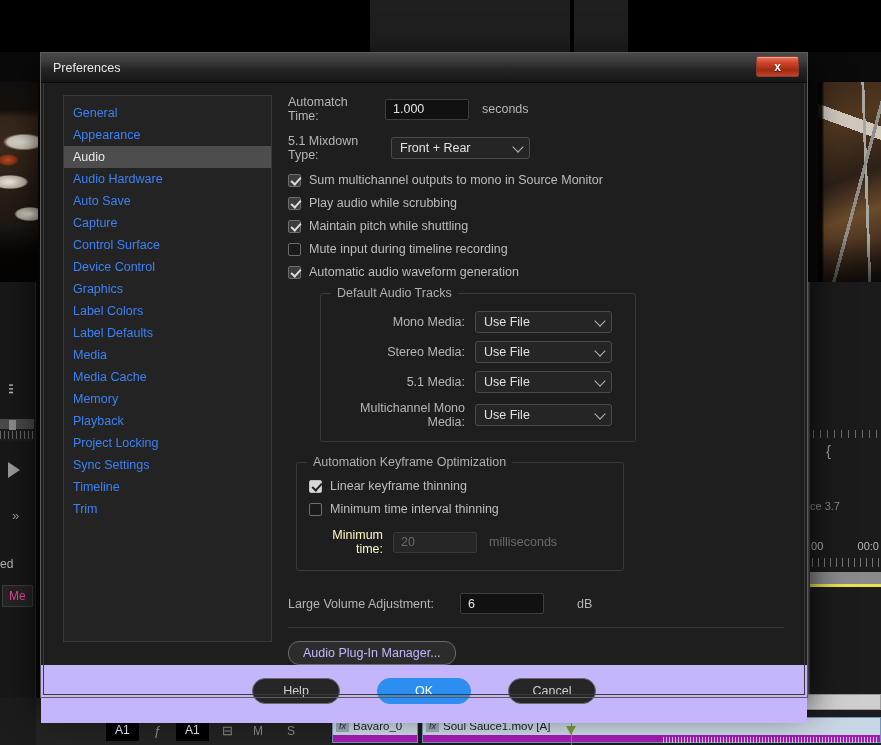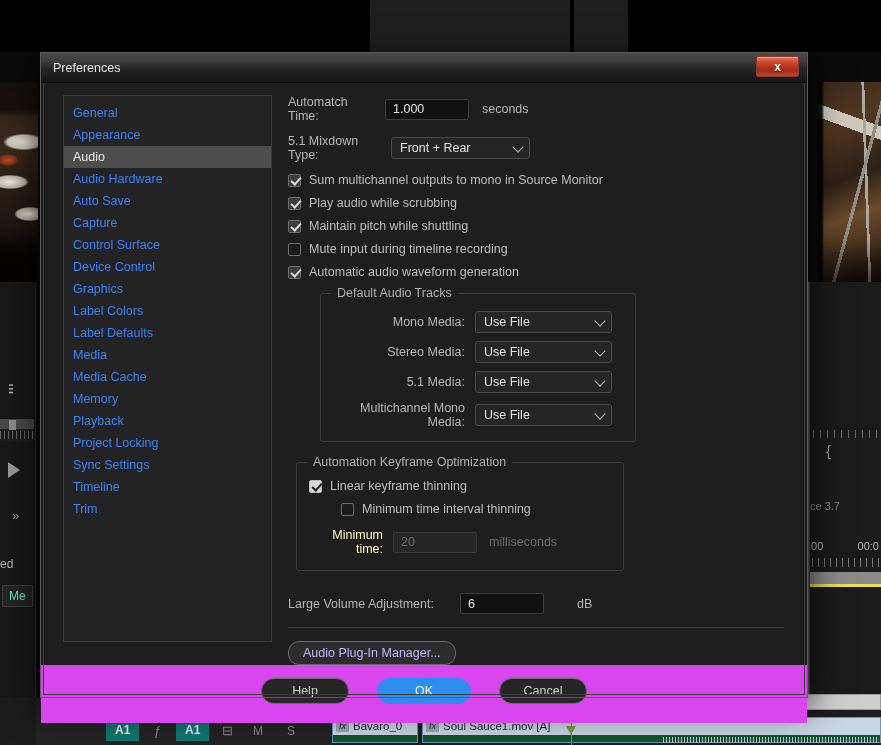--- a/index.html
+++ b/index.html
@@ -55,45 +55,45 @@
   .bg-strip-ruler { position:absolute; left:0; top:137px; width:34px; height:22px;
      background:linear-gradient(to bottom,#4a4a4a 0 45%, #1c1c1c 45% 100%); }
   .bg-strip-ruler .ticks{position:absolute;left:0;bottom:2px;width:34px;height:8px;
      background:repeating-linear-gradient(to right,#666 0 1px,transparent 1px 4px);}
   .bg-strip-ruler .handle{position:absolute;left:9px;top:1px;width:7px;height:10px;background:#8c8c8c;}
   .bg-play { position:absolute; left:8px; top:180px; width:0;height:0;
      border-left:12px solid #9a9a9a; border-top:8px solid transparent; border-bottom:8px solid transparent;}
   .bg-chev { position:absolute; left:12px; top:226px; color:#9a9a9a; font-size:13px; }
   .bg-text-ed { position:absolute; left:0px; top:275px; color:#b4b4b4; font-size:12px; }
   .bg-me-box { position:absolute; left:2px; top:303px; padding:3px 6px; border:1px solid #3c3c3c;
-     background:#242424; color:#5eead4; font-size:12px; }
+     background:#242424; color:#ec4899; font-size:12px; }
 
   .bg-rightcol { position:absolute; left:806px; top:282px; width:75px; height:430px; background:#1b1b1b; }
   .bg-right-sep { position:absolute; left:806px; top:282px; width:4px; height:430px;
      background:linear-gradient(to right,#3a3a3a,#6e6e6e,#3a3a3a); }
   .bg-braces { position:absolute; left:20px; top:160px; width:60px; color:#9a9a9a; font-size:15px;
      display:flex; justify-content:space-between; }
   .bg-seq { position:absolute; left:4px; top:218px; color:#8a8a8a; font-size:11px; }
   .bg-tc { position:absolute; left:0; top:258px; width:75px; color:#b9b9b9; font-size:11px;
      display:flex; justify-content:space-between; padding:0 2px; }
   .bg-rt-ticks { position:absolute; left:0; top:276px; width:75px; height:9px;
      background:repeating-linear-gradient(to right,#767676 0 1px,transparent 1px 6px); }
   .bg-rt-ticks2 { position:absolute; left:0; top:148px; width:75px; height:8px;
      background:repeating-linear-gradient(to right,#6b6b6b 0 1px,transparent 1px 7px); }
   .bg-gray-bar { position:absolute; left:0; top:290px; width:75px; height:12px; background:#8a8a8a; }
   .bg-yellow-bar { position:absolute; left:0; top:302px; width:75px; height:3px; background:#e8e24a; }
 
   
   .bg-timeline { position:absolute; left:0; top:698px; width:881px; height:47px; background:#1c1c1c; }
   .tl-row { position:absolute; left:0; width:881px; }
   .tl-label-col { position:absolute; left:36px; width:295px; height:100%; background:#232323; }
-  .tl-badge { position:absolute; background:#0f766e; color:#dce9f5; font-size:12px;
-     padding:4px 9px; font-weight:700; }
+  .tl-badge { position:absolute; background:#000000; color:#dce9f5; font-size:12px;
+     padding:4px 9px; font-weight:400; }
   .tl-icon { position:absolute; color:#8b8b8b; font-size:12px; }
-  .tl-clip { position:absolute; background:#14532d; border:1px solid #6d95bd; }
+  .tl-clip { position:absolute; background:#a21caf; border:1px solid #6d95bd; }
   .tl-clip-hdr { position:absolute; left:0; top:0; right:0; height:17px; background:#c9d6e3; }
   .tl-clip-name { position:absolute; left:20px; top:2px; color:#17212c; font-size:11.5px; white-space:nowrap; }
   .tl-fx { position:absolute; left:3px; top:2px; width:13px; height:12px; background:#9aa8b6;
      color:#1b2a36; font-size:9px; font-style:italic; text-align:center; line-height:12px; }
   .tl-playhead { position:absolute; top:0; width:1px; height:100%; background:#3f8fd8; }
   .tl-keyframe { position:absolute; width:0;height:0; border-left:5px solid transparent;
      border-right:5px solid transparent; border-top:9px solid #7a9a3a; }
   .tl-wave { position:absolute; background:
      repeating-linear-gradient(to right, #cfd9e3 0 1px, transparent 1px 3px); opacity:.85; }
   .tl-tbar { position:absolute; color:#7d7d7d; font-size:16px; }
@@ -188,21 +188,21 @@
 
   .divider { height:1px; background:#3a3a3a; margin:13px 0 13px 0; }
 
   .pillbtn {
     display:inline-block; border:1px solid #6a6a6a; border-radius:11px;
     background:#2c2c2c; color:#c4b5fd; font-size:12.5px; padding:4px 14px; cursor:pointer;
   }
 
   .footer {
     flex:none; height:58px; display:flex; align-items:center; justify-content:center;
-    gap:28px; background:#d946ef; padding-bottom:6px;
+    gap:37px; background:#c4b5fd; padding-bottom:6px;
   }
   .btn {
     border-radius:13px; font-size:12.5px; padding:5px 0; width:88px; text-align:center; cursor:pointer;
   }
   .btn.ghost { border:1px solid #6a6a6a; background:#262626; color:#cfcfcf; }
   .btn.primary { background:#2b8ef0; color:#fff; border:1px solid #2b8ef0; width:94px; }
 </style>
 </head>
 <body>
 
@@ -394,21 +394,21 @@
           </div>
         </div>
 
         <div class="group" style="margin-top:20px; margin-left:8px; width:328px;">
           <div class="gtitle">Automation Keyframe Optimization</div>
           <div class="group-inner" style="padding:16px 14px 14px 12px;">
             <div class="cbrow hl">
               <span class="cbox checked"></span>
               <span class="cbtext">Linear keyframe thinning</span>
             </div>
-            <div class="cbrow" style="margin-bottom:12px;margin-left:32px;">
+            <div class="cbrow" style="margin-bottom:12px;">
               <span class="cbox"></span>
               <span class="cbtext">Minimum time interval thinning</span>
             </div>
             <div class="frow" style="margin-bottom:0;">
               <span class="fl" style="width:84px; color:#fef9c3;">Minimum time:</span>
               <input class="txtfield disabled" style="width: 84px;" disabled="" value="20">
               <span class="lbl" style="margin-left:12px; color:#6a6a6a;">milliseconds</span>
             </div>
           </div>
         </div>

